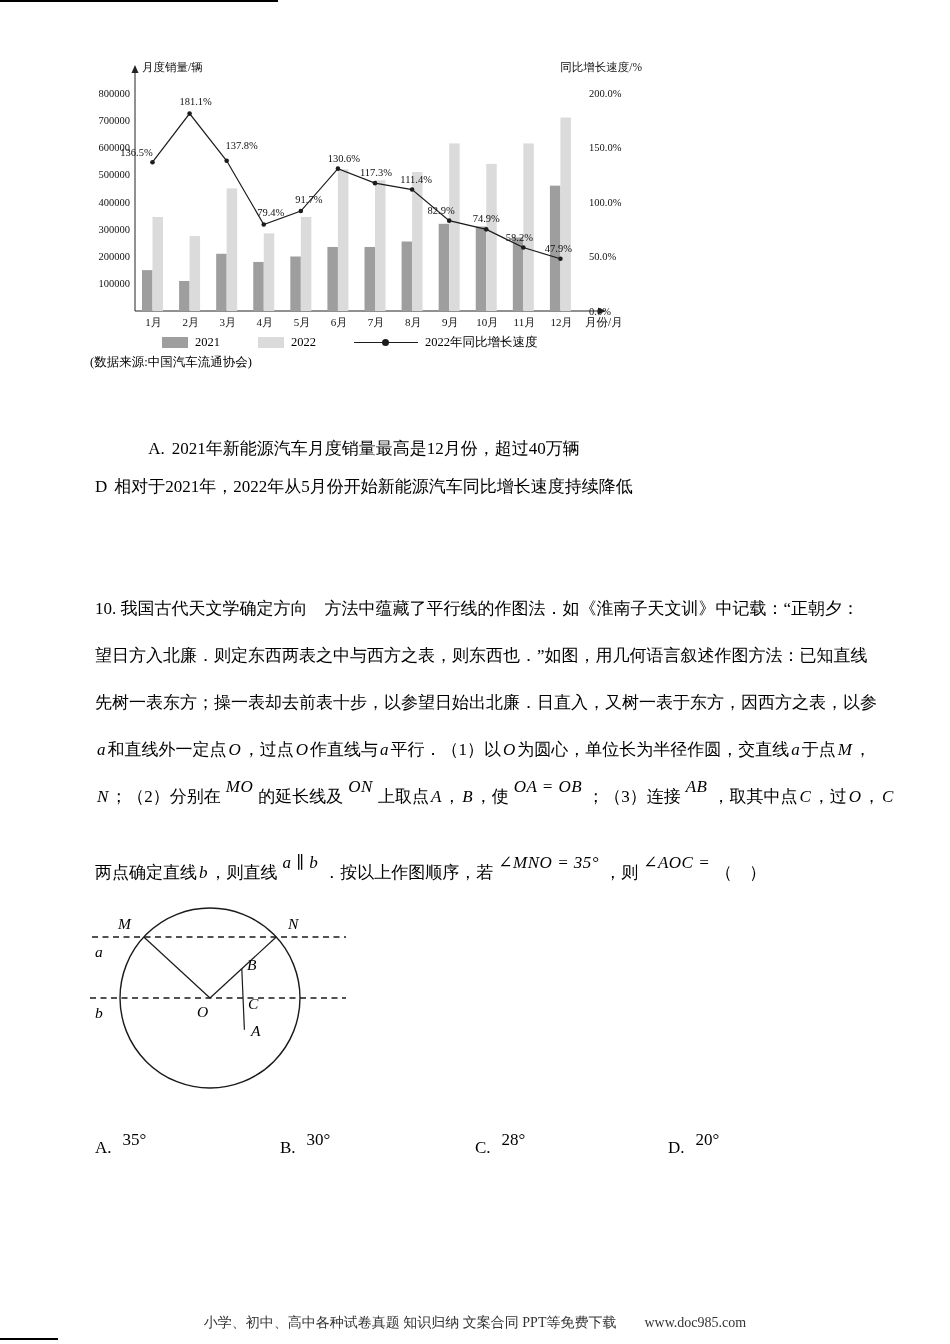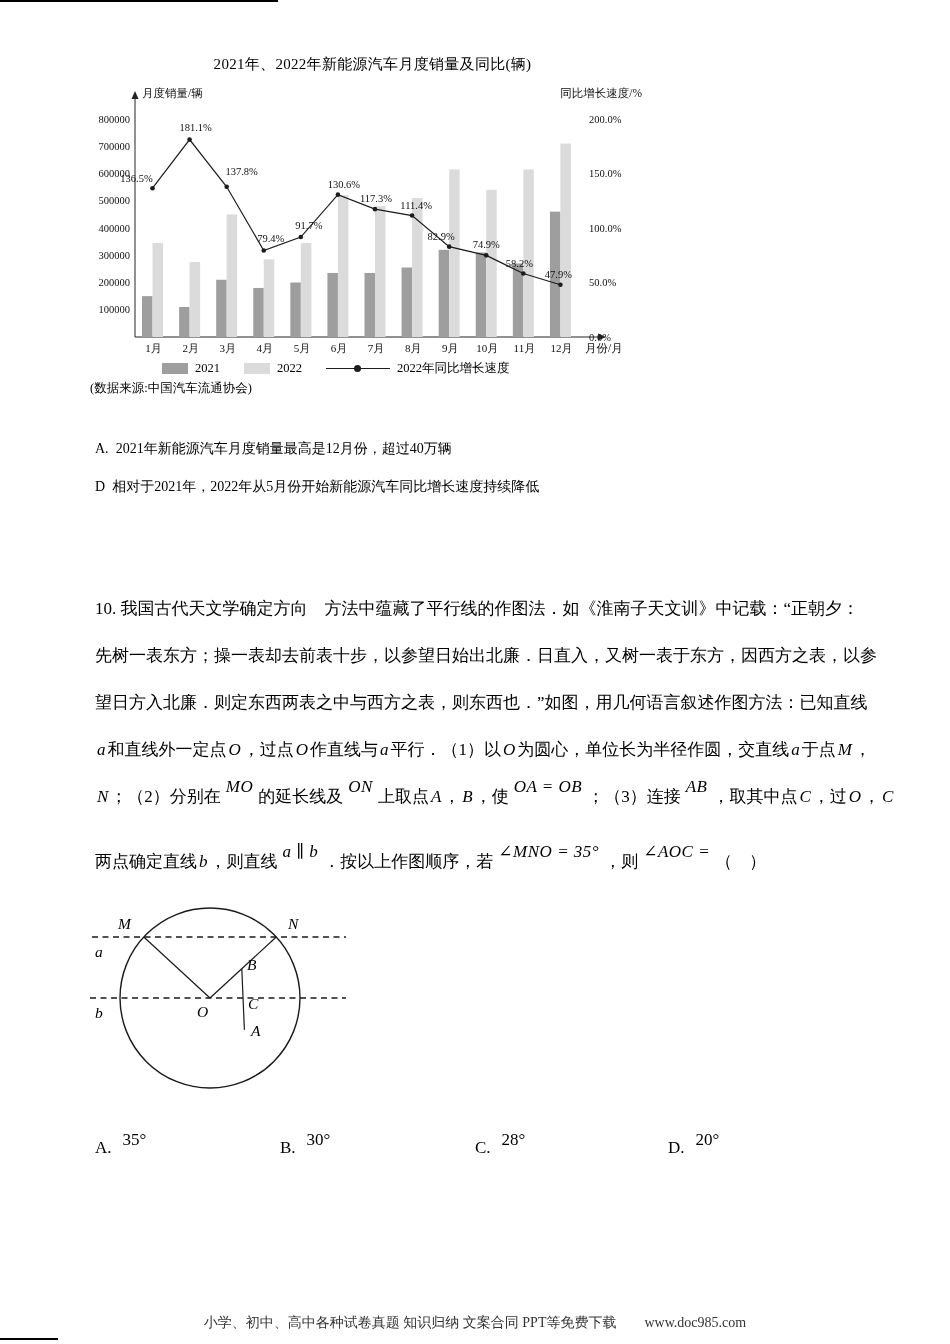--- a/index.html
+++ b/index.html
@@ -11,36 +11,36 @@
     overflow:hidden;
   }
   .artifact { position:absolute; background:#000; }
   .artifact.top { left:0; top:0; width:278px; height:2px; }
   .artifact.bottom { left:0; top:1338px; width:58px; height:2px; }
 
   
   .chart-wrap { position:absolute; left:90px; top:55px; width:565px; }
   .chart-title { text-align:center; font-size:15px; height:26px; letter-spacing:0.3px; }
   #chart-svg { display:block; font-family:"Liberation Serif","DejaVu Serif",serif; }
-  .legend { display:flex; align-items:center; gap:24px; margin-left:72px; height:18px; font-size:12.5px; }
+  .legend { display:flex; align-items:center; gap:38px; margin-left:72px; height:18px; font-size:12.5px; }
   .legend-item { display:flex; align-items:center; gap:7px; }
   .swatch { width:26px; height:11px; display:inline-block; }
   .swatch-line { position:relative; width:64px; height:11px; display:inline-block; }
   .sl-bar { position:absolute; left:0; right:0; top:5px; height:1.5px; }
   .sl-dot { position:absolute; left:28px; top:2px; width:7px; height:7px; border-radius:50%; }
   .chart-source { padding-right:12px; font-size:12.5px; margin-top:3px; }
 
   
-  .options9 { position:absolute; left:95px; top:430px; font-size:14px; line-height:37.5px; }
+  .options9 { position:absolute; left:95px; top:430px; font-size:17px; line-height:37.5px;text-align:center; }
   .opt-label { margin-right:7px; }
 
   
   .q10 { position:absolute; left:95px; top:585px; font-size:17px; width:800px; }
   .q-line { line-height:47px; white-space:nowrap; }
-  .q-line.q-line-last { margin-top:18px; }
+  .q-line.q-line-last { margin-top:29px; }
   .mathseg { font-style:italic; position:relative; top:-0.6em; margin:0 5px; letter-spacing:0.5px; }
   .ivar { font-style:italic; margin:0 2px; }
 
   
   .figure { position:absolute; left:88px; top:893px; }
   .fig-label { font-style:italic; font-size:15.5px; }
 
   
   .answers { position:absolute; left:95px; top:1130px; width:820px; height:42px; font-size:17px; }
   .ans { position:absolute; top:8px; }
@@ -54,21 +54,20 @@
   .footer { position:absolute; left:0; top:1266px; width:100%; text-align:center; font-size:14px; color:#333;margin-top:48px; }
   .footer .url { margin-left:28px; }
 </style>
 </head>
 <body>
 
 <div class="artifact top"></div>
 <div class="artifact bottom"></div>
 
 <section class="chart-wrap">
-  <div class="chart-title">2021年、2022年新能源汽车月度销量及同比(辆)</div>
   <svg id="chart-svg" width="565" height="278" viewBox="0 0 565 278">
       <text x="40" y="232.25" text-anchor="end" font-size="10.5" fill="#111">100000</text>
       <text x="40" y="205" text-anchor="end" font-size="10.5" fill="#111">200000</text>
       <text x="40" y="177.75" text-anchor="end" font-size="10.5" fill="#111">300000</text>
       <text x="40" y="150.5" text-anchor="end" font-size="10.5" fill="#111">400000</text>
       <text x="40" y="123.25" text-anchor="end" font-size="10.5" fill="#111">500000</text>
       <text x="40" y="96" text-anchor="end" font-size="10.5" fill="#111">600000</text>
       <text x="40" y="68.75" text-anchor="end" font-size="10.5" fill="#111">700000</text>
       <text x="40" y="41.5" text-anchor="end" font-size="10.5" fill="#111">800000</text>
       <text x="499" y="259.5" font-size="10.5" fill="#111">0.0%</text>
@@ -170,22 +169,22 @@
     <span class="opt-label">A.</span><span>2021年新能源汽车月度销量最高是12月份，超过40万辆</span>
   </div>
   <div class="opt-line">
     <span class="opt-label">D</span><span>相对于2021年，2022年从5月份开始新能源汽车同比增长速度持续降低</span>
   </div>
 </section>
 
 <section class="q10">
   <div id="q10-text">
       <div class="q-line"><span>10. 我国古代天文学确定方向　方法中蕴藏了平行线的作图法．如《淮南子天文训》中记载：“正朝夕：</span></div>
+      <div class="q-line"><span>望日方入北廉．则定东西两表之中与西方之表，则东西也．”如图，用几何语言叙述作图方法：已知直线</span></div>
       <div class="q-line"><span>先树一表东方；操一表却去前表十步，以参望日始出北廉．日直入，又树一表于东方，因西方之表，以参</span></div>
-      <div class="q-line"><span>望日方入北廉．则定东西两表之中与西方之表，则东西也．”如图，用几何语言叙述作图方法：已知直线</span></div>
       <div class="q-line"><span class="ivar">a</span><span>和直线外一定点</span><span class="ivar">O</span><span>，过点</span><span class="ivar">O</span><span>作直线与</span><span class="ivar">a</span><span>平行．（1）以</span><span class="ivar">O</span><span>为圆心，单位长为半径作圆，交直线</span><span class="ivar">a</span><span>于点</span><span class="ivar">M</span><span>，</span></div>
       <div class="q-line"><span class="ivar">N</span><span>；（2）分别在</span><span class="mathseg">MO</span><span>的延长线及</span><span class="mathseg">ON</span><span>上取点</span><span class="ivar">A</span><span>，</span><span class="ivar">B</span><span>，使</span><span class="mathseg">OA = OB</span><span>；（3）连接</span><span class="mathseg">AB</span><span>，取其中点</span><span class="ivar">C</span><span>，过</span><span class="ivar">O</span><span>，</span><span class="ivar">C</span></div>
       <div class="q-line q-line-last"><span>两点确定直线</span><span class="ivar">b</span><span>，则直线</span><span class="mathseg">a ∥ b</span><span>．按以上作图顺序，若</span><span class="mathseg">∠MNO = 35°</span><span>，则</span><span class="mathseg">∠AOC =</span><span>（　）</span></div>
     </div>
 </section>
 
 <svg class="figure" width="300" height="215" viewBox="0 0 300 215">
   <circle cx="122" cy="105" r="90" fill="none" stroke="#1a1a1a" stroke-width="1.4"></circle>
   <line x1="4" y1="44" x2="258" y2="44" stroke="#1a1a1a" stroke-width="1.3" stroke-dasharray="6 4.5"></line>
   <line x1="2" y1="105" x2="258" y2="105" stroke="#1a1a1a" stroke-width="1.3" stroke-dasharray="6 4.5"></line>

